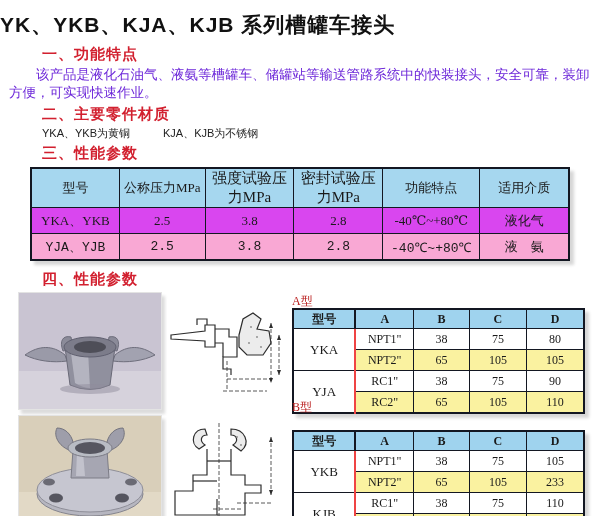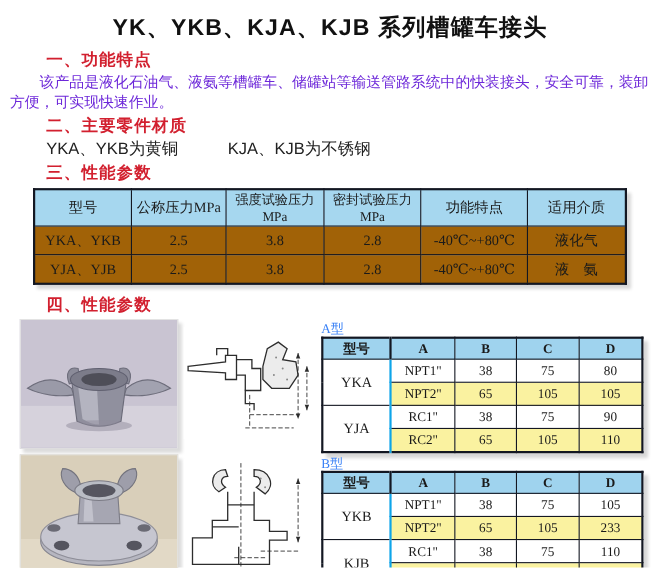--- a/index.html
+++ b/index.html
@@ -1,81 +1,81 @@
 <!DOCTYPE html>
 <html><head>
 <meta charset="utf-8">
 <style>
   html,body{margin:0;padding:0;}
   body{
     width:600px;height:516px;background:#ffffff;position:relative;overflow:hidden;
     font-family:"Liberation Sans","DejaVu Sans",sans-serif;color:#1a1a1a;
   }
   .page-title{
-    text-align:center;font-size:21px;font-weight:bold;letter-spacing:1px;
+    text-align:left;font-size:21px;font-weight:bold;letter-spacing:1px;
     padding-top:11px;margin-bottom:6px;color:#111;
   }
   .sec-heading{
     color:#d2202f;font-weight:bold;font-size:15px;
     margin:3px 0 2px 42px;letter-spacing:1px;
   }
   .features-body{
     font-size:13.5px;line-height:18px;margin:1px 9px 2px 9px;
     text-indent:2em;color:#6d28d9;
   }
   .materials-body{
-    font-size:15px;margin:2px 0 1px 42px;color:#222;
+    font-size:11px;margin:2px 0 1px 42px;color:#222;
   }
   
   table{border-collapse:collapse;}
   .perf-table{
     margin:4px 0 0 30px;width:540px;
     border:2px solid #131722;
     box-shadow:4px 4px 3px #d7d7d7;
     font-family:"Liberation Serif","DejaVu Serif",serif;
   }
   .perf-table th,.perf-table td{
     border:1px solid #131722;text-align:center;padding:0 1px;
   }
   .perf-table th{
     background:#a6d7ef;height:30px;font-weight:normal;font-size:13px;
   }
-  .perf-table th:nth-child(3),.perf-table th:nth-child(4){font-size:12px;}
-  .perf-table td{height:25px;font-size:13px;background:#a16207;}
-  .perf-table tr.hl td{background:#a16207;}
+  .perf-table th:nth-child(3),.perf-table th:nth-child(4){font-size:15px;}
+  .perf-table td{height:25px;font-size:13px;background:#d946ef;}
+  .perf-table tr.hl td{background:#f9a8d4;font-family:Liberation Mono, monospace;}
   
   .dims-area{position:relative;height:252px;margin-top:2px;}
   .photo{
     position:absolute;border:1px solid #e3e3e3;
     box-shadow:3px 4px 3px #dcdcdc;
   }
   .photo-a{left:18px;top:1px;width:142px;height:116px;background:#c9c4d2;}
   .photo-b{left:18px;top:124px;width:142px;height:110px;background:#d9cfba;}
   .drawing{position:absolute;background:#ffffff;}
   .draw-a{left:167px;top:8px;width:120px;height:102px;}
   .draw-b{left:167px;top:128px;width:120px;height:104px;}
   .dim-label{
-    position:absolute;font-size:12px;color:#3b82f6;
+    position:absolute;font-size:12px;color:#b91c1c;
     font-family:"Liberation Serif","DejaVu Serif",serif;
   }
   .label-a{left:292px;top:2px;}
-  .label-b{left:292px;top:124px;}
+  .label-b{left:292px;top:108px;}
   .dim-table{
     position:absolute;width:293px;border:2px solid #131722;
     box-shadow:4px 4px 3px #d7d7d7;
     font-family:"Liberation Serif","DejaVu Serif",serif;
   }
   .dim-a{left:292px;top:17px;}
   .dim-b{left:292px;top:139px;}
   .dim-table th,.dim-table td{
     border:1px solid #131722;text-align:center;padding:0;
   }
   .dim-table th{background:#9fd3ee;height:18px;font-size:12px;font-weight:bold;}
   .dim-table td{height:20px;font-size:12px;background:#ffffff;}
-  .dim-table td.model{font-size:13px;border-right:2px solid #0ea5e9;}
+  .dim-table td.model{font-size:13px;border-right:2px solid #ef4444;}
   .dim-table th:first-child{border-right:2px solid #131722;}
   .dim-table tr.hl td:not(.model){background:#faf2a0;}
   .c-model{width:62px;}.c-a{width:58px;}.c-b{width:57px;}.c-c{width:58px;}.c-d{width:58px;}
 </style>
 </head>
 <body>
 
 <div class="page-title">YK、YKB、KJA、KJB 系列槽罐车接头</div>
 
 <div class="sec-heading">一、功能特点</div>

